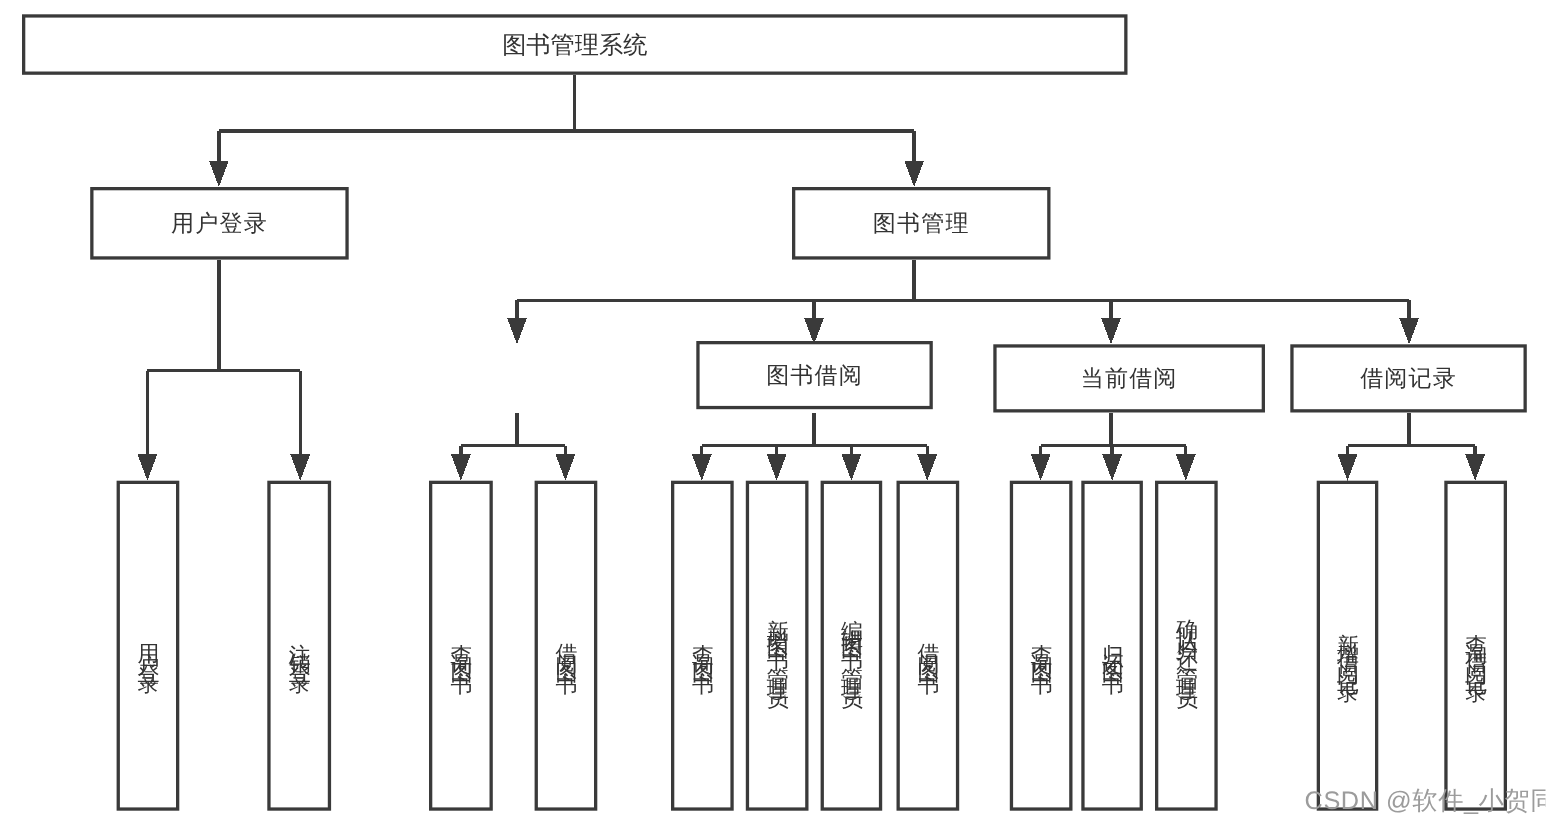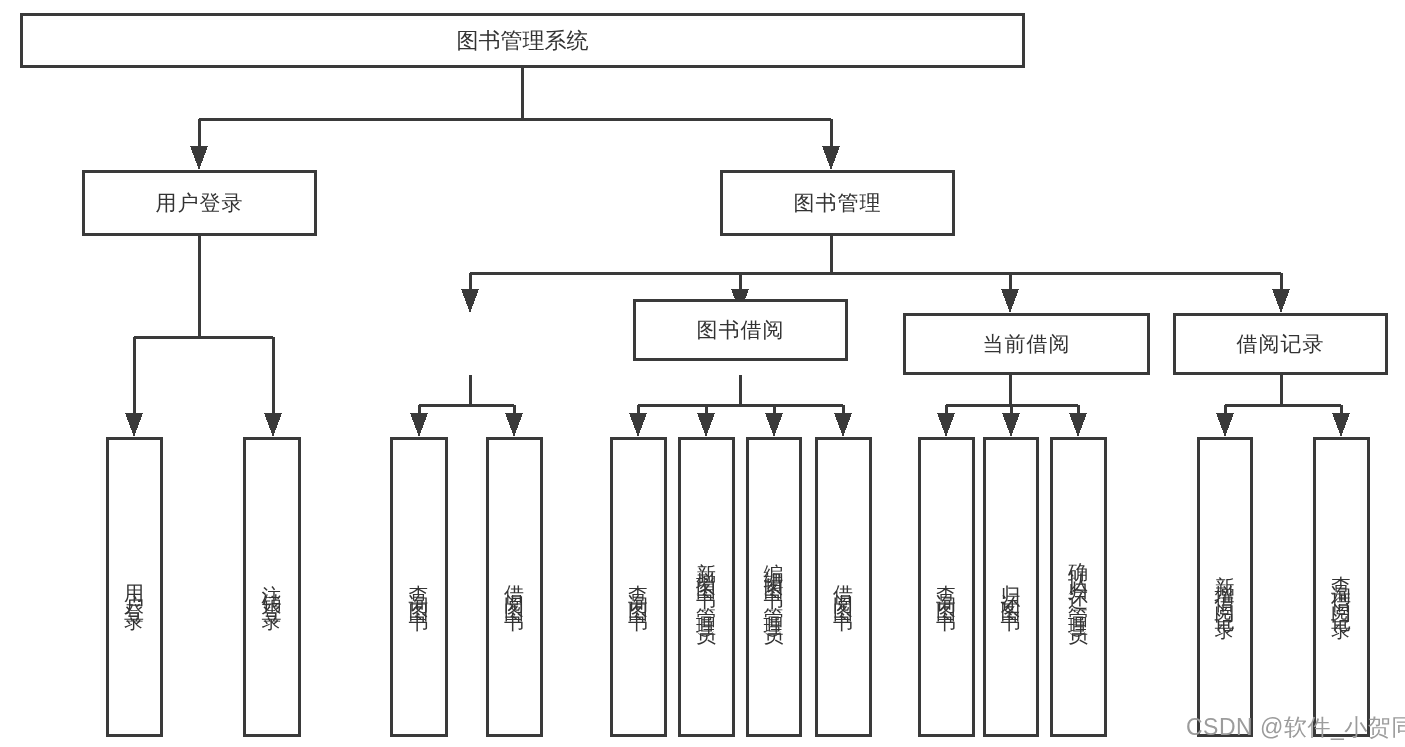--- a/index.html
+++ b/index.html
@@ -131,21 +131,21 @@
     <span>图书管理系统</span>
   </div>
 
   <div class="box h-box" style="left:82px; top:170px; width:235px; height:66px;">
     <span>用户登录</span>
   </div>
   <div class="box h-box" style="left:720px; top:170px; width:235px; height:66px;">
     <span>图书管理</span>
   </div>
 
-  <div class="box h-box" style="left:633px; top:299px; width:215px; height:62px;">
+  <div class="box h-box" style="left:633px; top:310px; width:215px; height:62px;">
     <span>图书借阅</span>
   </div>
   <div class="box h-box" style="left:903px; top:313px; width:247px; height:62px;">
     <span>当前借阅</span>
   </div>
   <div class="box h-box" style="left:1173px; top:313px; width:215px; height:62px;">
     <span>借阅记录</span>
   </div>
 
   <div class="box v-box" style="left:106px; top:437px; width:57px; height:300px;">

